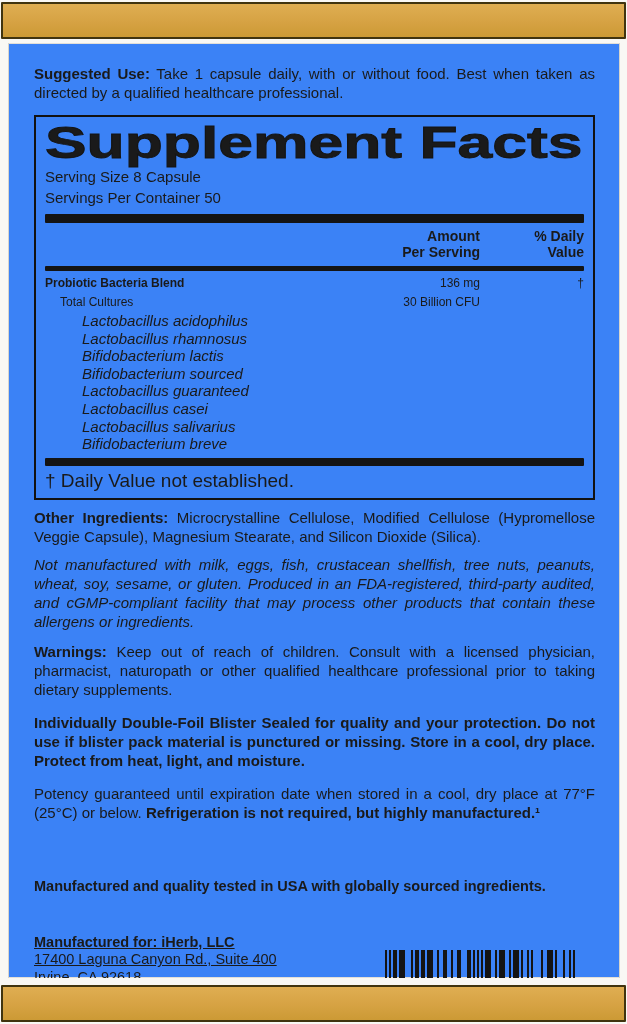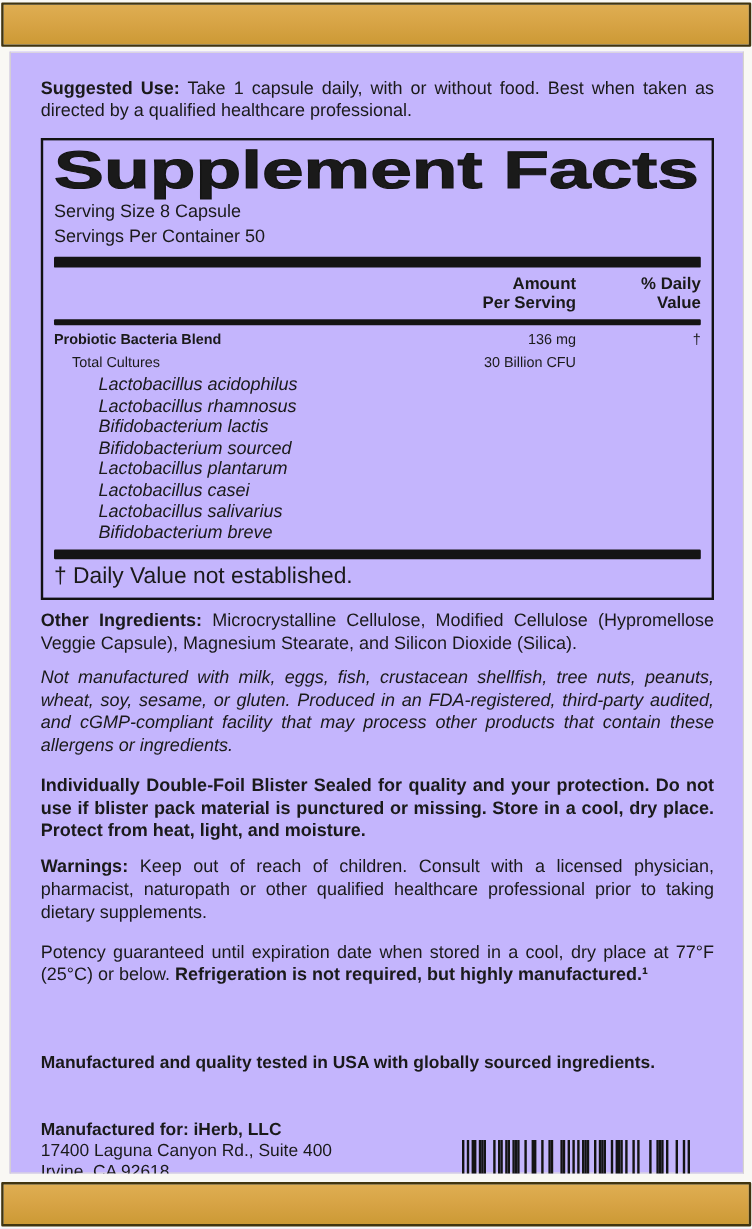--- a/index.html
+++ b/index.html
@@ -14,21 +14,21 @@
   .band{
     position:absolute;left:1px;right:1px;height:33px;
     background:linear-gradient(180deg,#dfae52 0%,#d6a243 55%,#cc9a35 100%);
     border:2px solid #40340f;border-radius:1px;
   }
   .band.top{top:2px;}
   .band.bottom{bottom:2px;}
   
   .sheet{
     position:absolute;top:43px;bottom:46px;left:8px;right:7px;
-    background:#c4b5fd;
+    background:#3b82f6;
     border-left:1px solid #d7d4cc;border-right:1px solid #d7d4cc;
     box-shadow:inset 0 1px 0 #e2dfd8, inset 0 -1px 0 #e2dfd8;
     padding:21px 24px 0 25px;box-sizing:border-box;overflow:hidden;
   }
   p{margin:0;}
   .para{font-size:15px;line-height:19px;text-align:justify;}
   .para + .para{margin-top:9px;}
   .b{font-weight:bold;}
   .i{font-style:italic;}
 
@@ -54,21 +54,21 @@
   .sf-colhead{font-size:14px;font-weight:bold;line-height:16px;padding-bottom:2px;}
   .sf-row{font-size:12px;line-height:19px;align-items:baseline;}
   .indent1{padding-left:15px;}
   .sf-species{list-style:none;margin:0;padding:0 0 0 37px;}
   .sf-species li{font-style:italic;font-size:15px;line-height:17.6px;}
   .sf-foot{font-size:19px;line-height:18px;padding:2px 0 2px 0;}
 
   .spacer-lg{height:52px;}
   .origin{font-size:14.5px;font-weight:bold;margin-top:4px;}
 
-  .bottom-row{display:flex;justify-content:space-between;align-items:flex-start;margin-top:40px;}
+  .bottom-row{display:flex;justify-content:space-between;align-items:flex-start;margin-top:40px;text-decoration:underline;}
   .mfg{font-size:14.5px;line-height:17.5px;}
 
   
   .barcode{position:relative;width:222px;margin:16px 2px 0 0;}
   .bc-bars{display:flex;height:52px;margin:0 14px;align-items:flex-start;}
   .bc-bit{width:2px;height:52px;}
   .bc-bit.on{background:#141414;}
   .bc-bit.tall{height:59px;}
 </style>
 </head>
@@ -110,37 +110,37 @@
       <div class="c1 indent1">Total Cultures</div>
       <div class="c2">30 Billion CFU</div>
       <div class="c3"></div>
     </div>
 
     <ul class="sf-species">
       <li>Lactobacillus acidophilus</li>
       <li>Lactobacillus rhamnosus</li>
       <li>Bifidobacterium lactis</li>
       <li>Bifidobacterium sourced</li>
-      <li>Lactobacillus plantarum</li>
+      <li>Lactobacillus guaranteed</li>
       <li>Lactobacillus casei</li>
       <li>Lactobacillus salivarius</li>
       <li>Bifidobacterium breve</li>
     </ul>
 
     <div class="bar thick2"></div>
     <div class="sf-foot">† Daily Value not established.</div>
   </div>
 
   <p class="para" style="margin-top:8px;"><span class="b">Other Ingredients:</span> <span>Microcrystalline Cellulose, Modified Cellulose (Hypromellose Veggie Capsule), Magnesium Stearate, and Silicon Dioxide (Silica).</span></p>
 
   <p class="para i">Not manufactured with milk, eggs, fish, crustacean shellfish, tree nuts, peanuts, wheat, soy, sesame, or gluten. Produced in an FDA-registered, third-party audited, and cGMP-compliant facility that may process other products that contain these allergens or ingredients.</p>
 
+  <p class="para" style="margin-top:11px;"><span class="b">Warnings:</span> <span>Keep out of reach of children. Consult with a licensed physician, pharmacist, naturopath or other qualified healthcare professional prior to taking dietary supplements.</span></p>
+
   <p class="para b" style="margin-top:14px;">Individually Double-Foil Blister Sealed for quality and your protection. Do not use if blister pack material is punctured or missing. Store in a cool, dry place. Protect from heat, light, and moisture.</p>
-
-  <p class="para" style="margin-top:11px;"><span class="b">Warnings:</span> <span>Keep out of reach of children. Consult with a licensed physician, pharmacist, naturopath or other qualified healthcare professional prior to taking dietary supplements.</span></p>
 
   <p class="para" style="margin-top:14px;"><span>Potency guaranteed until expiration date when stored in a cool, dry place at 77°F (25°C) or below. </span><span class="b">Refrigeration is not required, but highly manufactured.¹</span></p>
 
   <div class="spacer-lg"></div>
 
   <p class="origin">Manufactured and quality tested in USA with globally sourced ingredients.</p>
 
   <div class="bottom-row">
     <div class="mfg">
       <div class="b">Manufactured for: iHerb, LLC</div>

